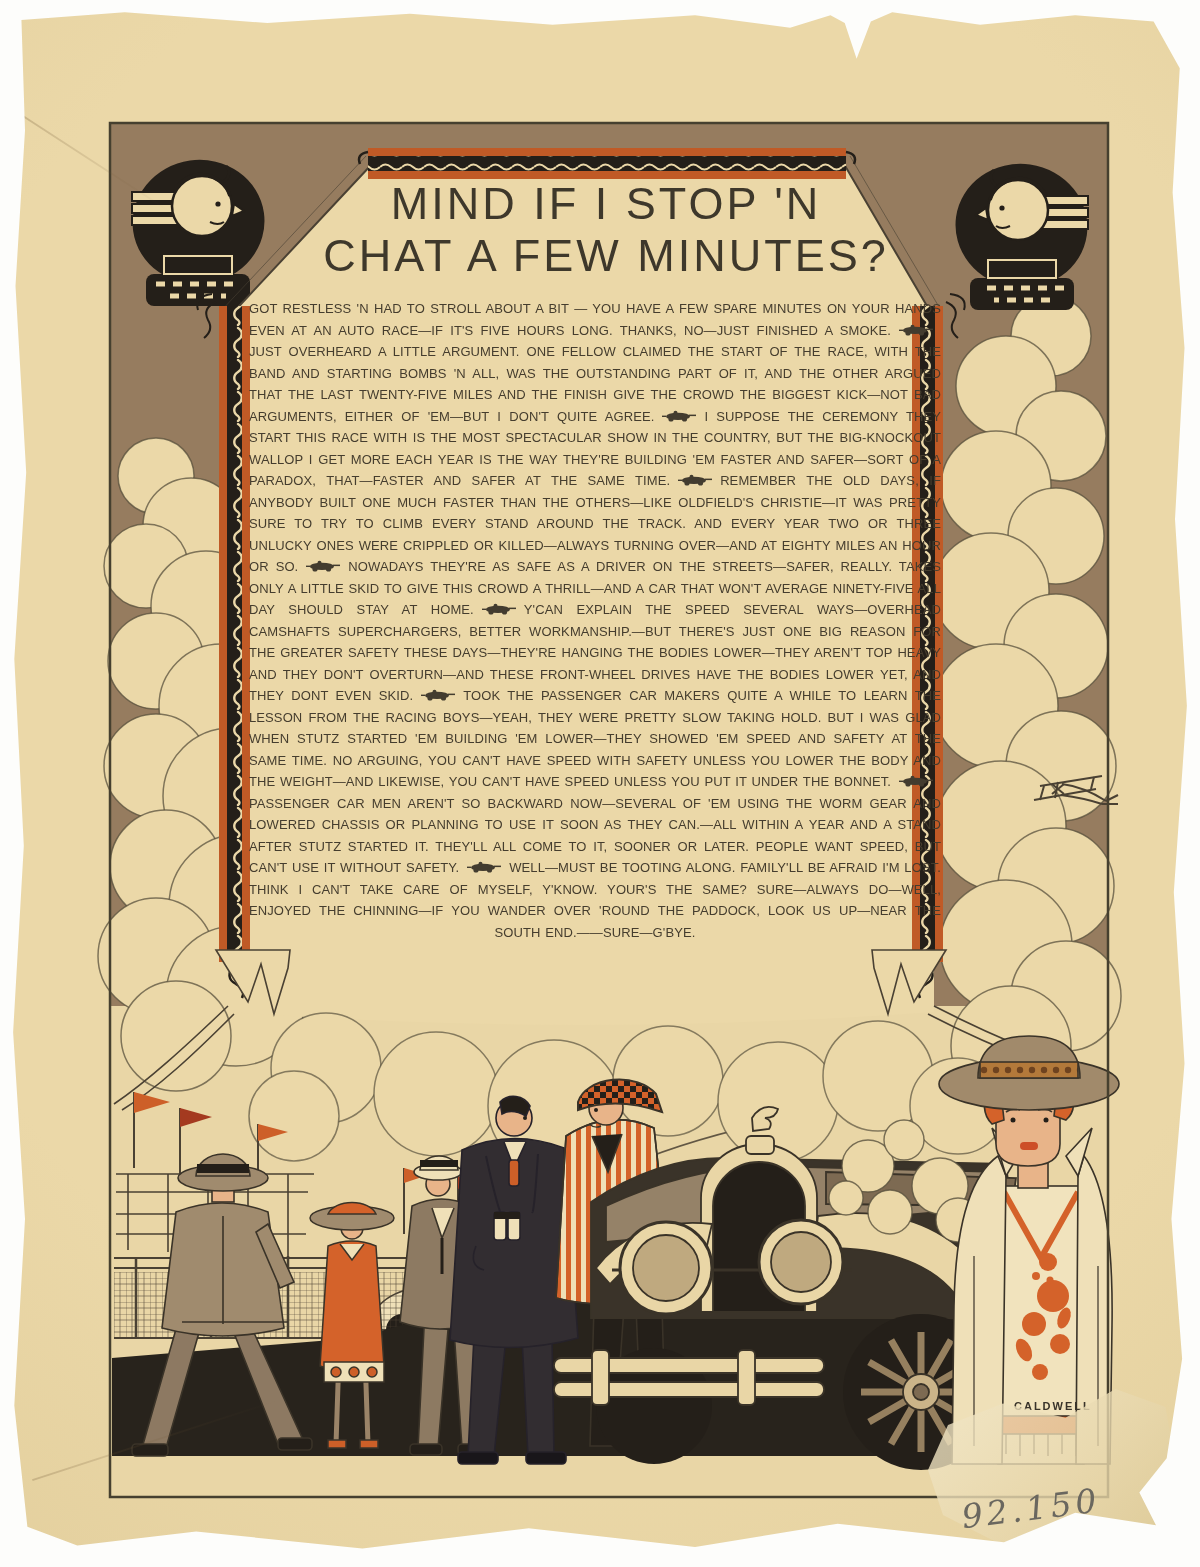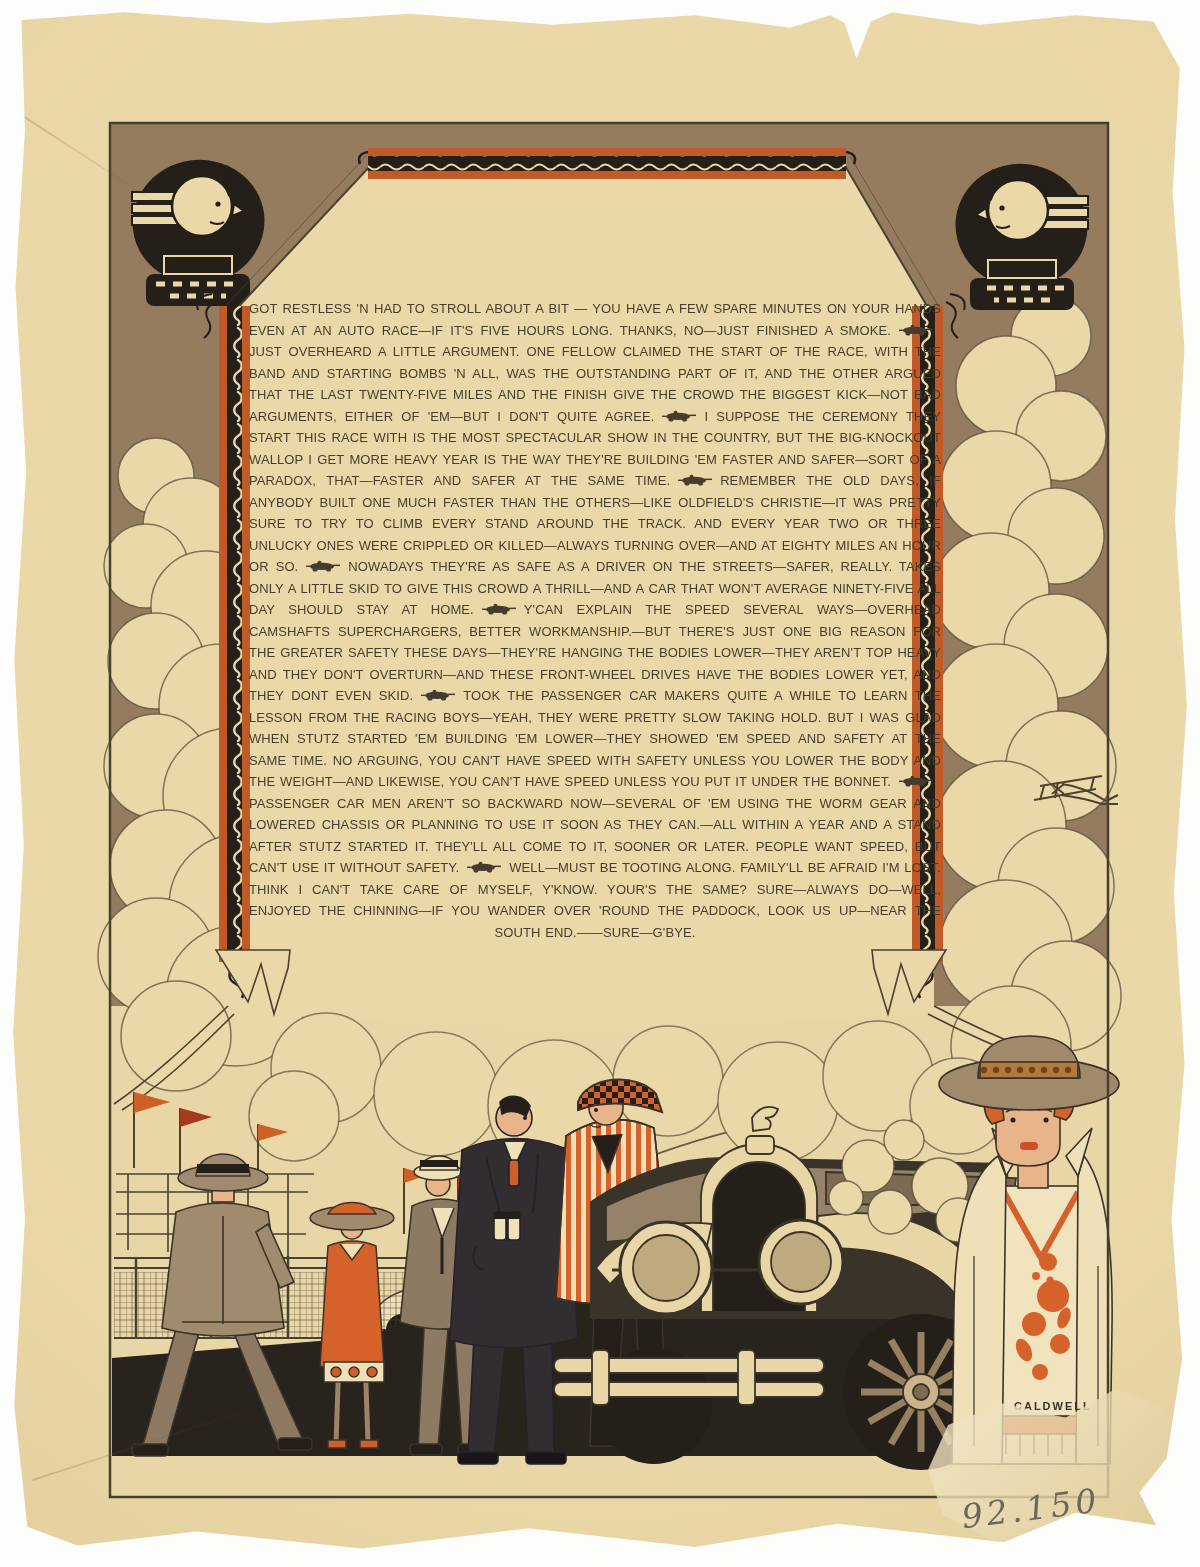--- a/index.html
+++ b/index.html
@@ -395,41 +395,43 @@
     </g>
 
     <rect x="104" y="117" width="998" height="1374" fill="none" stroke="#46402f" stroke-width="2.5"></rect>
   </svg>
 
   <div class="crease c1"></div>
   <div class="crease c2"></div>
   <div class="tear-patch"></div>
 
   <div class="title">
+    <div>MIND IF I STOP 'N</div>
+    <div>CHAT A FEW MINUTES?</div>
   </div>
 
   <p class="body-text"><span>GOT RESTLESS 'N HAD TO STROLL ABOUT A BIT — YOU HAVE A FEW SPARE MINUTES ON YOUR HANDS EVEN AT AN AUTO RACE—IF IT'S FIVE HOURS LONG.  THANKS, NO—JUST FINISHED A SMOKE.</span><span class="car-sep"><svg viewBox="0 0 34 12">
             <g fill="#433c2f">
               <ellipse cx="16" cy="6.4" rx="12" ry="3.6"></ellipse>
               <circle cx="9" cy="9" r="2.6"></circle>
               <circle cx="22.5" cy="9" r="2.6"></circle>
               <circle cx="13.5" cy="2.8" r="2"></circle>
               <rect x="27" y="4.6" width="7" height="1.5"></rect>
               <rect x="0" y="5.6" width="4" height="1.4"></rect>
             </g>
           </svg></span><span>JUST OVERHEARD A LITTLE ARGUMENT.  ONE FELLOW CLAIMED THE START OF THE RACE, WITH THE BAND AND STARTING BOMBS 'N ALL, WAS THE OUTSTANDING PART OF IT, AND THE OTHER ARGUED THAT THE LAST TWENTY-FIVE MILES AND THE FINISH GIVE THE CROWD THE BIGGEST KICK—NOT BAD ARGUMENTS, EITHER OF 'EM—BUT I DON'T QUITE AGREE.</span><span class="car-sep"><svg viewBox="0 0 34 12">
             <g fill="#433c2f">
               <ellipse cx="16" cy="6.4" rx="12" ry="3.6"></ellipse>
               <circle cx="9" cy="9" r="2.6"></circle>
               <circle cx="22.5" cy="9" r="2.6"></circle>
               <circle cx="13.5" cy="2.8" r="2"></circle>
               <rect x="27" y="4.6" width="7" height="1.5"></rect>
               <rect x="0" y="5.6" width="4" height="1.4"></rect>
             </g>
-          </svg></span><span>I SUPPOSE THE CEREMONY THEY START THIS RACE WITH IS THE MOST SPECTACULAR SHOW IN THE COUNTRY, BUT THE BIG-KNOCKOUT WALLOP I GET MORE HEAVY YEAR IS THE WAY THEY'RE BUILDING 'EM FASTER AND SAFER—SORT OF A PARADOX, THAT—FASTER AND SAFER AT THE SAME TIME.</span><span class="car-sep"><svg viewBox="0 0 34 12">
+          </svg></span><span>I SUPPOSE THE CEREMONY THEY START THIS RACE WITH IS THE MOST SPECTACULAR SHOW IN THE COUNTRY, BUT THE BIG-KNOCKOUT WALLOP I GET MORE EACH YEAR IS THE WAY THEY'RE BUILDING 'EM FASTER AND SAFER—SORT OF A PARADOX, THAT—FASTER AND SAFER AT THE SAME TIME.</span><span class="car-sep"><svg viewBox="0 0 34 12">
             <g fill="#433c2f">
               <ellipse cx="16" cy="6.4" rx="12" ry="3.6"></ellipse>
               <circle cx="9" cy="9" r="2.6"></circle>
               <circle cx="22.5" cy="9" r="2.6"></circle>
               <circle cx="13.5" cy="2.8" r="2"></circle>
               <rect x="27" y="4.6" width="7" height="1.5"></rect>
               <rect x="0" y="5.6" width="4" height="1.4"></rect>
             </g>
           </svg></span><span>REMEMBER THE OLD DAYS, IF ANYBODY BUILT ONE MUCH FASTER THAN THE OTHERS—LIKE OLDFIELD'S CHRISTIE—IT WAS PRETTY SURE TO TRY TO CLIMB EVERY STAND AROUND THE TRACK.  AND EVERY YEAR TWO OR THREE UNLUCKY ONES WERE CRIPPLED OR KILLED—ALWAYS TURNING OVER—AND AT EIGHTY MILES AN HOUR OR SO.</span><span class="car-sep"><svg viewBox="0 0 34 12">
             <g fill="#433c2f">

